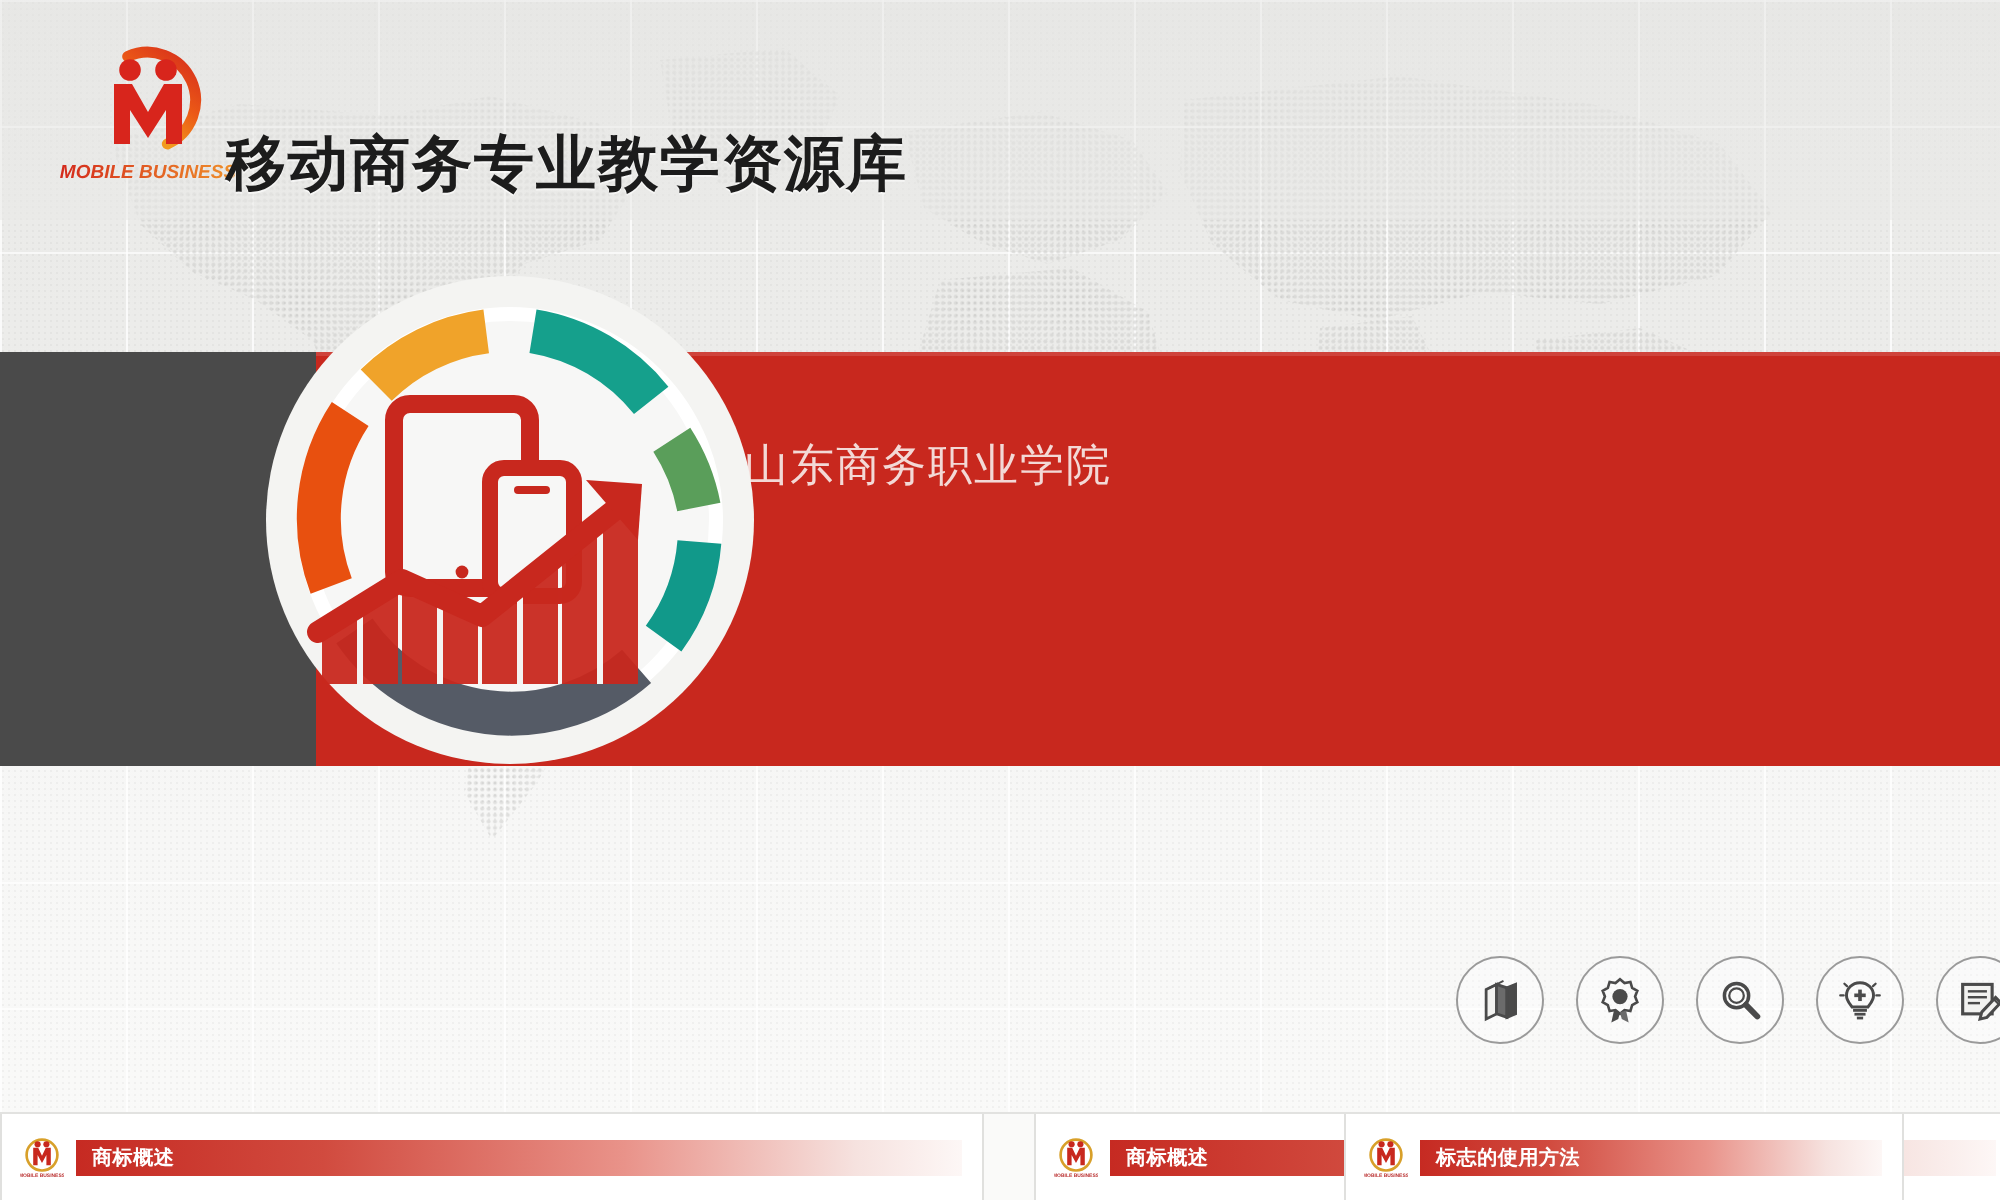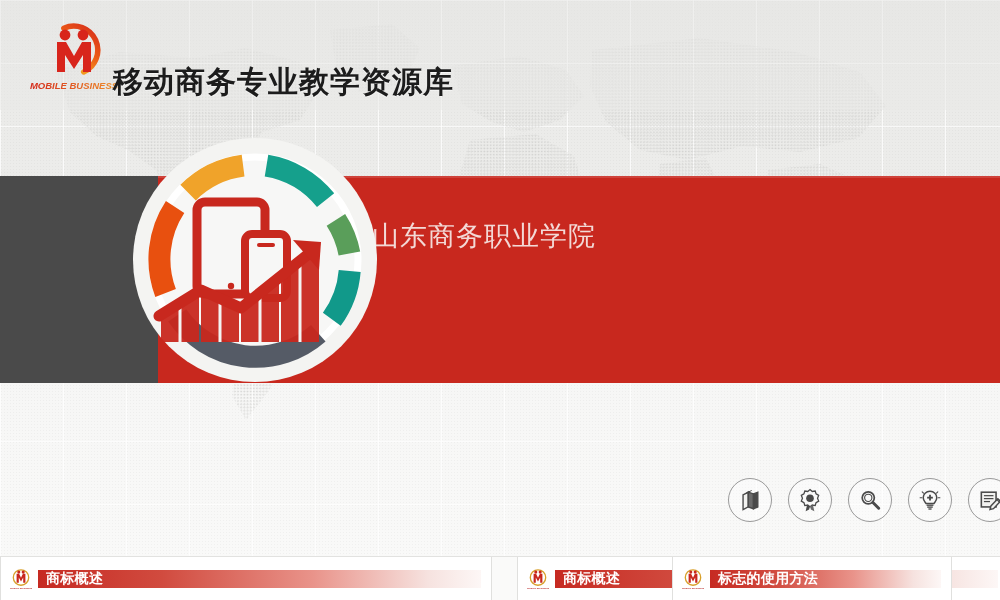--- a/index.html
+++ b/index.html
@@ -72,21 +72,21 @@
     background: #4a4a4a;
   }
   .red-band-hl {
     position: absolute; left: 0; top: 176px; width: 1000px; height: 2px;
     background: rgba(255,255,255,0.13);
   }
 
   
   .subtitle {
     position: absolute; left: 372px; top: 218px;
-    font-size: 27px; color: #f3d9d6;
+    font-size: 22px; color: #f3d9d6;
     letter-spacing: 1px;
     white-space: nowrap;
   }
   .main-title {
     position: absolute; left: 392px; top: 250px;
     font-size: 45px; font-weight: bold;
     color: #ffffff;
     letter-spacing: 2px;
     white-space: nowrap;
     font-family: "DejaVu Sans", "Liberation Sans", sans-serif;
@@ -131,21 +131,21 @@
   }
   .panel-bar {
     height: 18px;
     flex: 1;
     margin-right: 10px;
     background: linear-gradient(90deg, #c62a22 0%, #d14b3f 28%, #e9938a 62%, #f6e2df 88%, #fdf7f6 100%);
     display: flex; align-items: center;
     padding-left: 8px;
   }
   .panel-label {
-    font-size: 14px; font-weight: bold; color: #ffffff;
+    font-size: 10px; font-weight: bold; color: #ffffff;
     white-space: nowrap;
     letter-spacing: 0.3px;
     font-family: Liberation Mono, monospace;
   }
 </style>
 </head>
 <body>
 
 <div id="slide">
 

